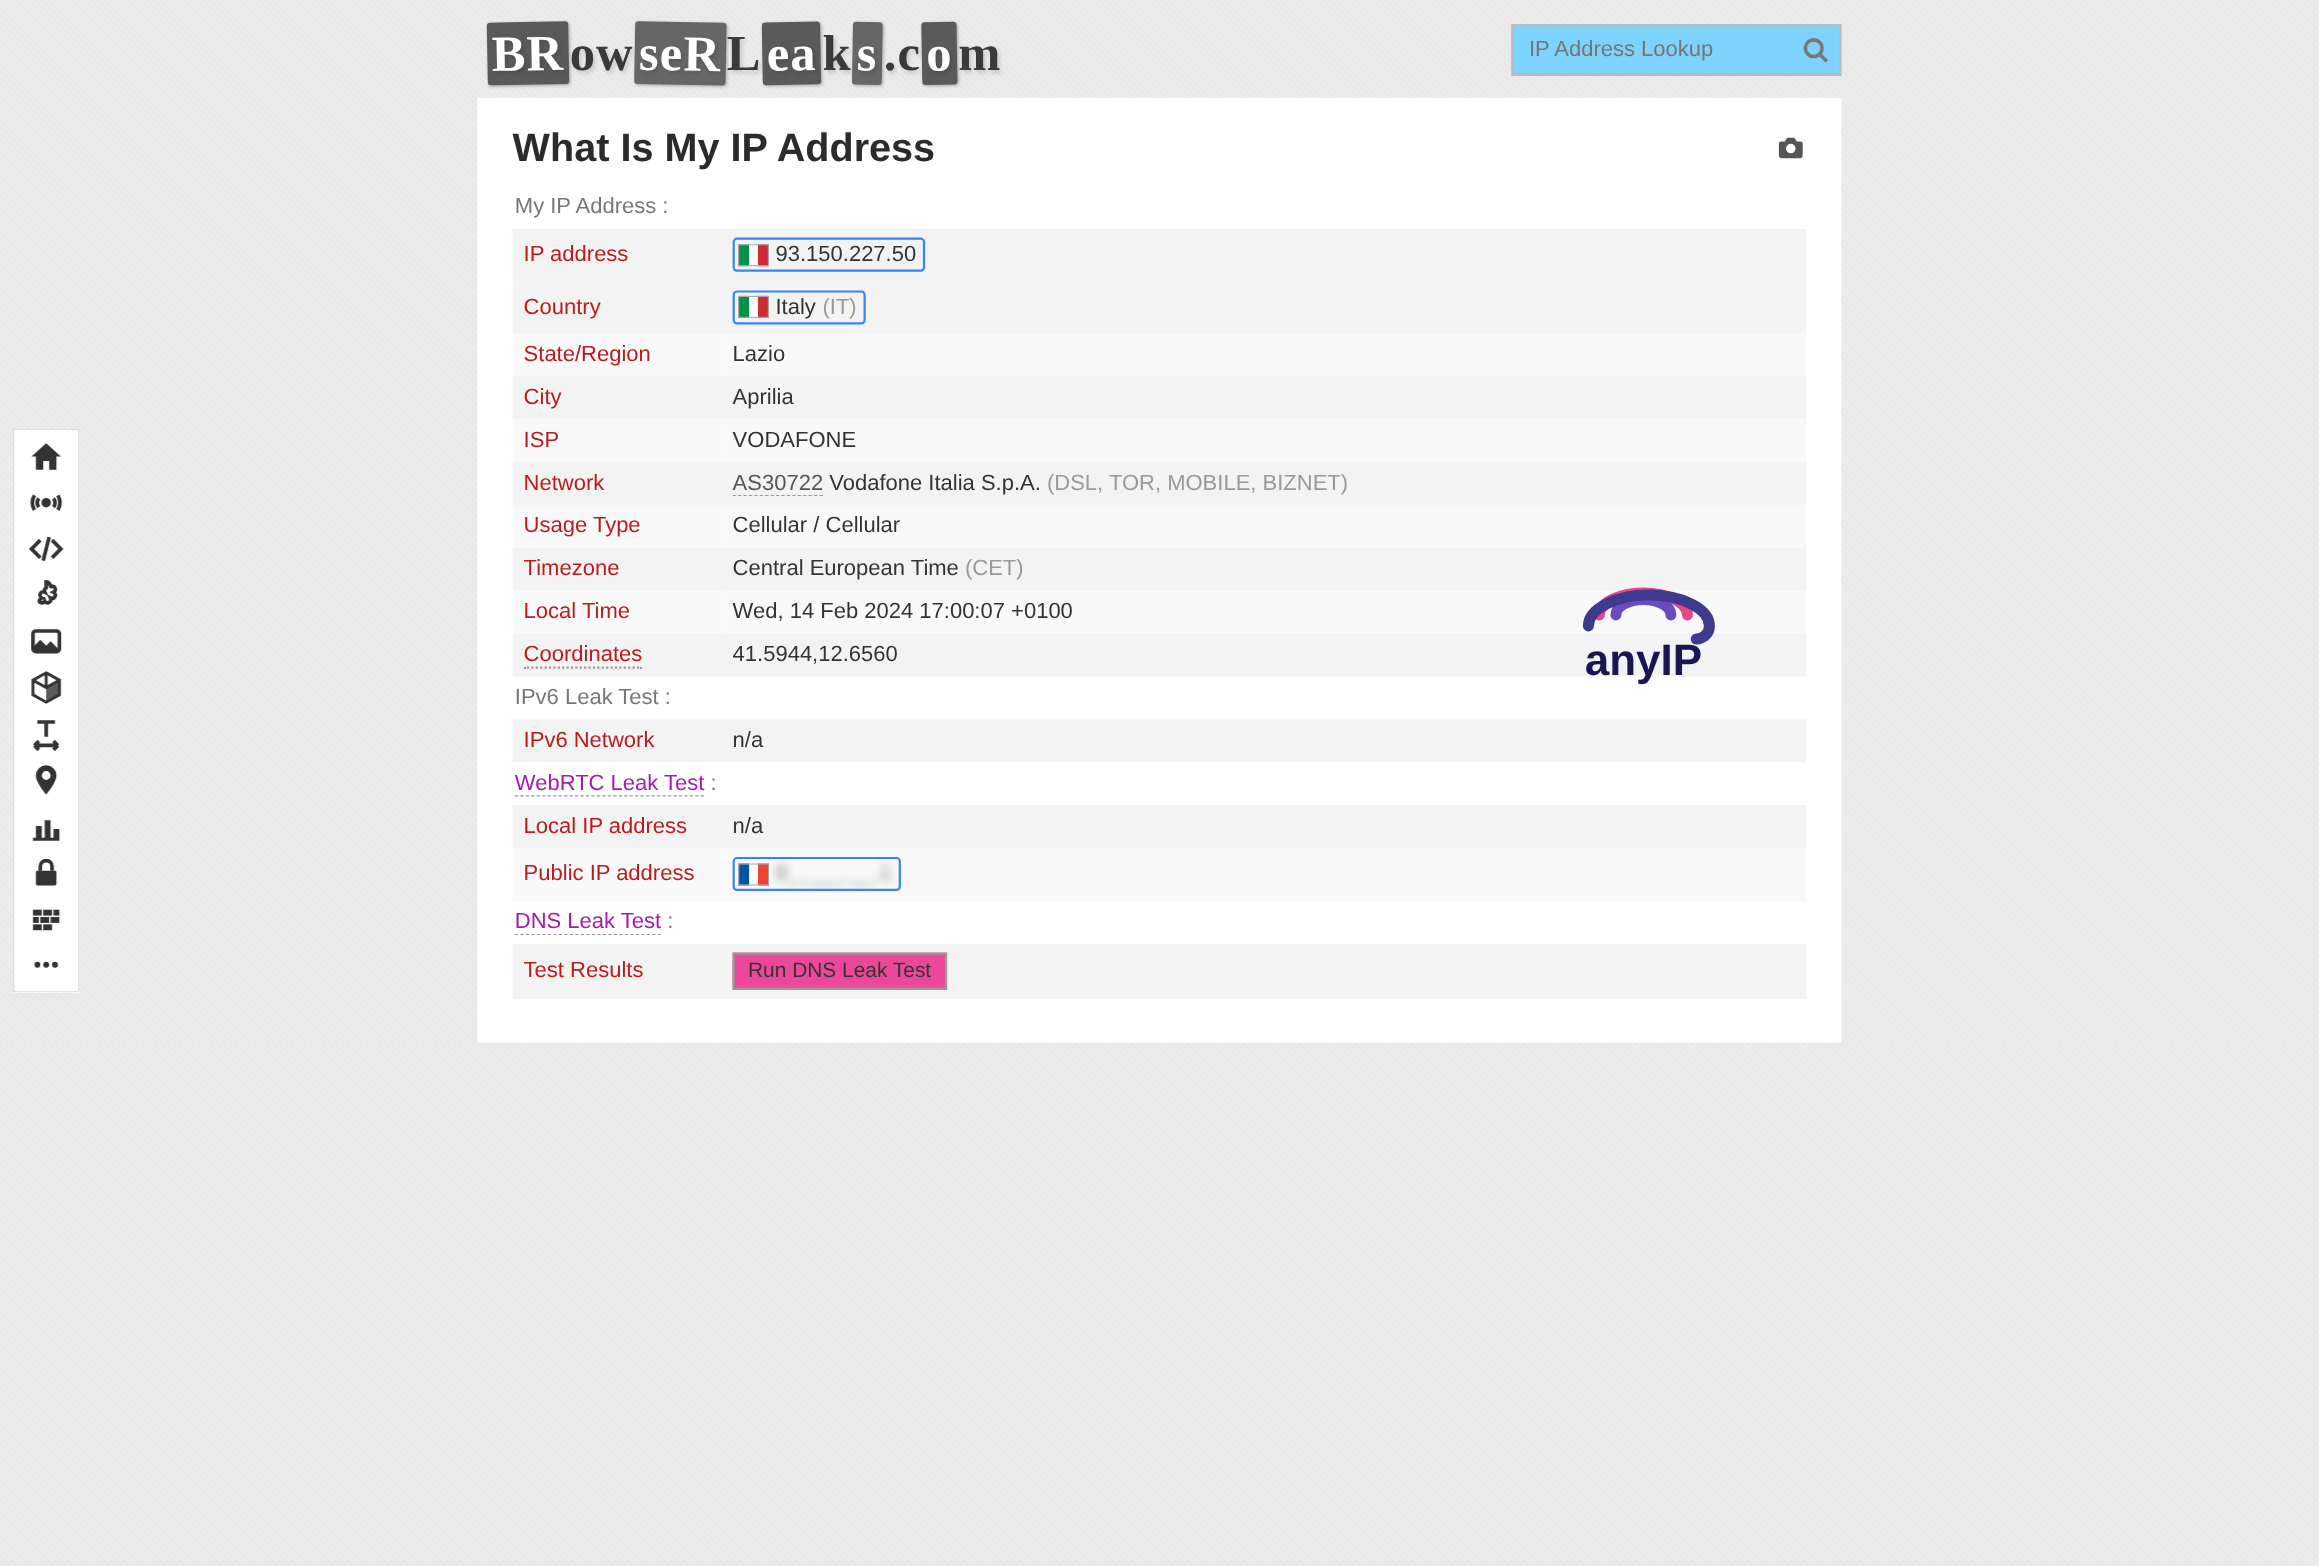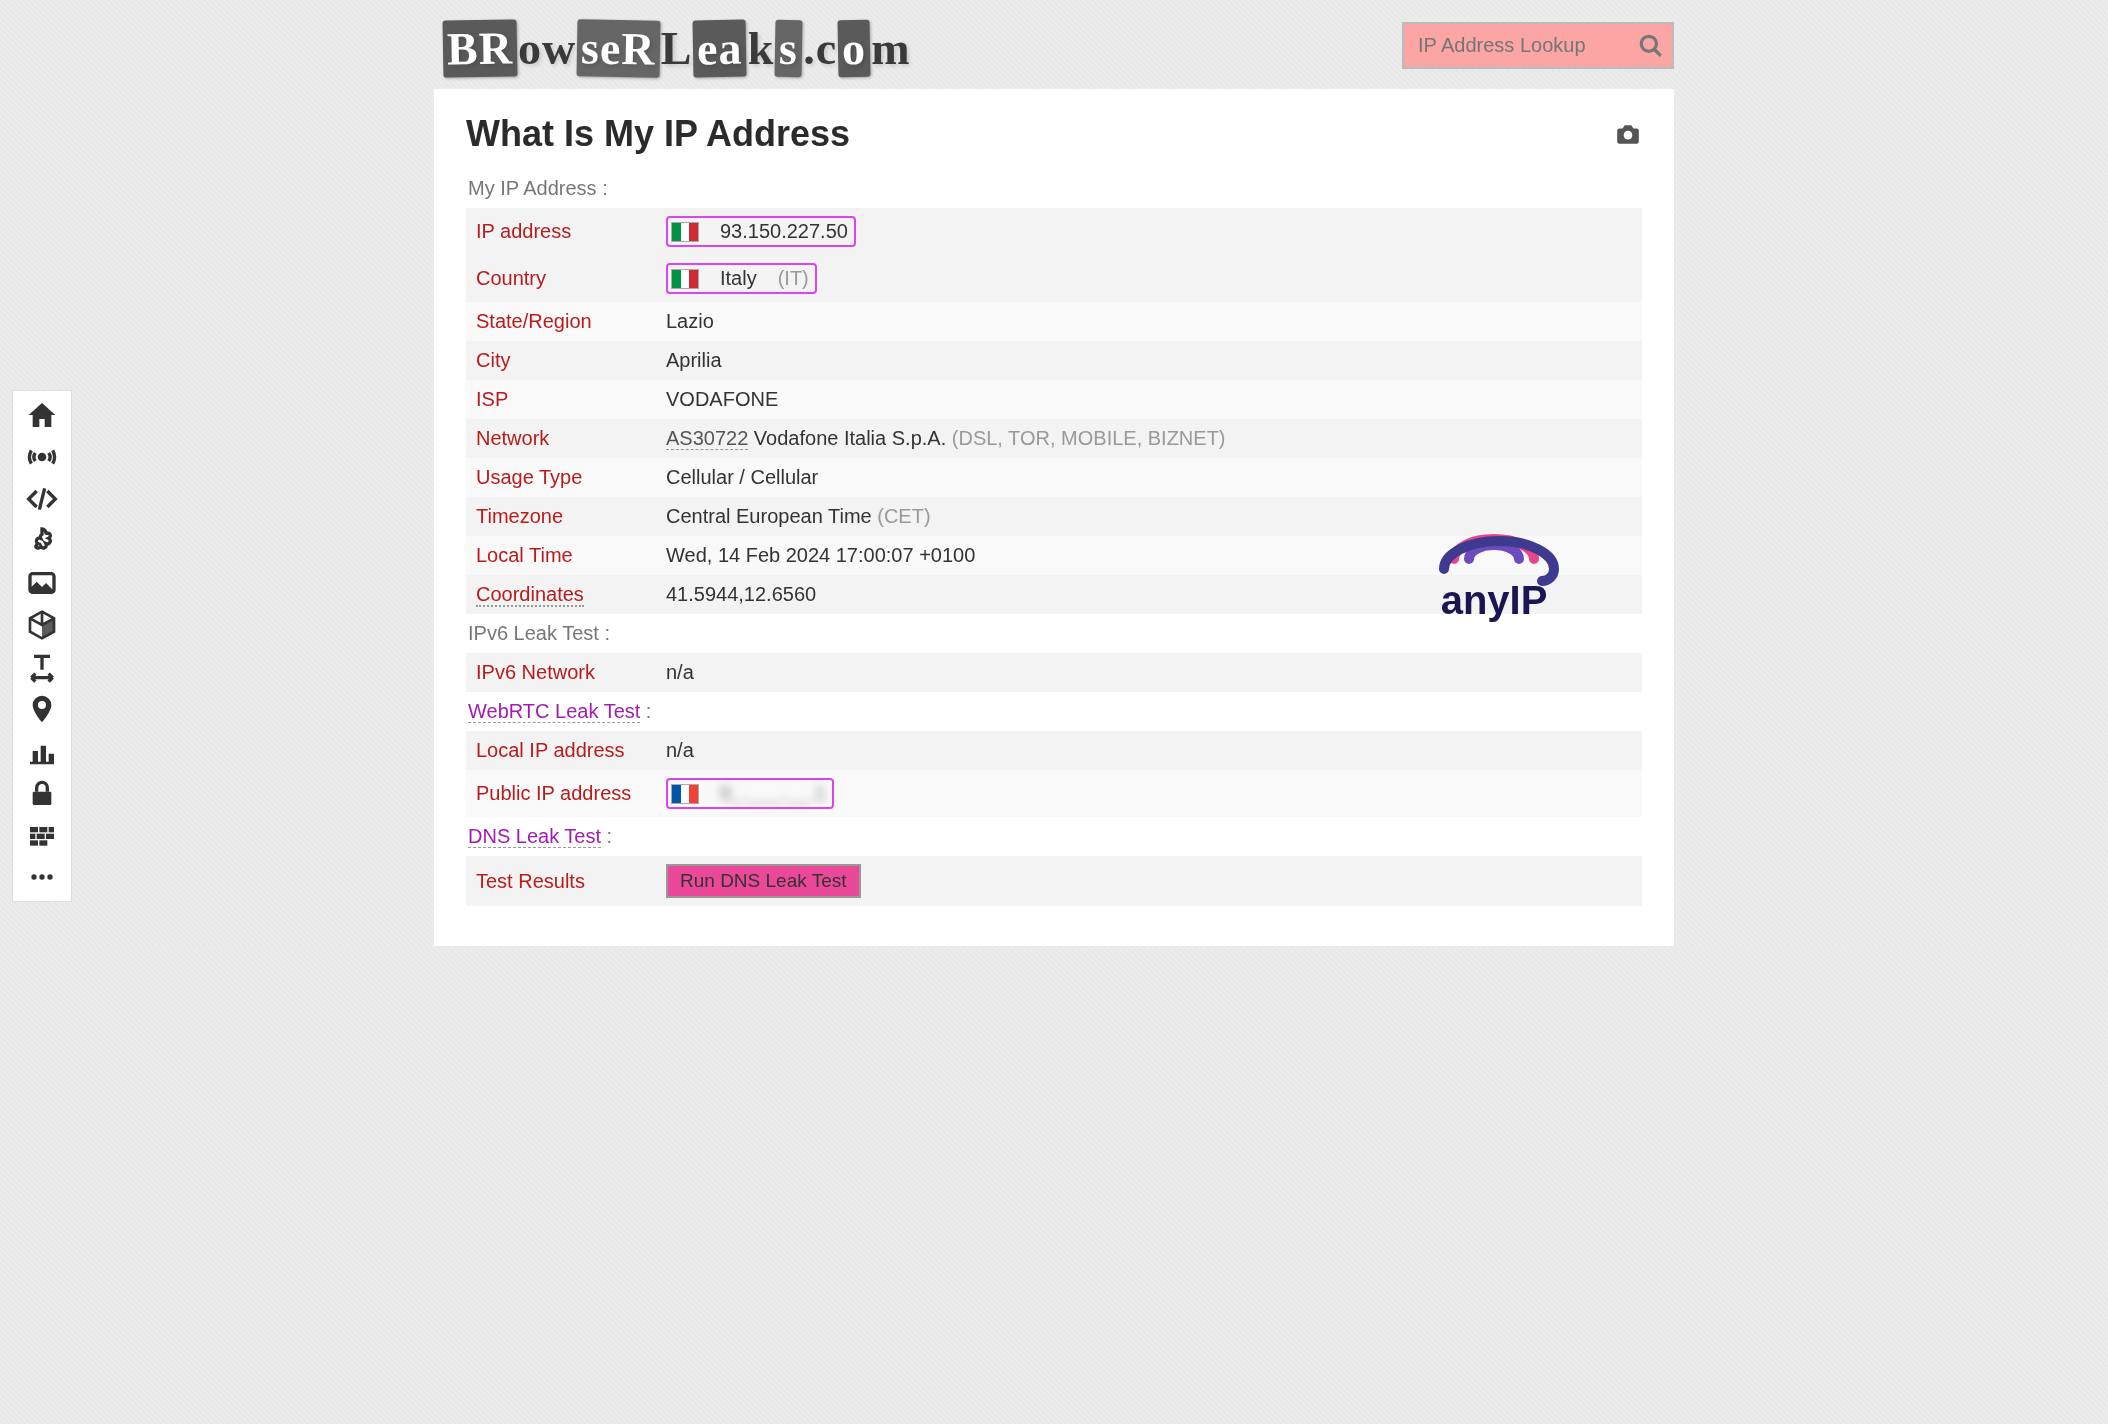--- a/index.html
+++ b/index.html
@@ -28,25 +28,25 @@
   text-shadow: 2px 2px 4px rgba(0,0,0,0.15);
   padding-left: 8px;
 }
 .logo .chunk { display:inline-block; background:#5a5a5a; color:#fff; padding:2px 4px; margin:0 1px; transform:rotate(-1deg); border-radius:3px; box-shadow: 1px 1px 3px rgba(0,0,0,0.3); }
 .logo .chunk2 { transform:rotate(1deg); background:#666; }
 .search-wrap {
   position: relative;
   margin-bottom: 8px;
 }
 .search-input {
-  width: 272px;
+  width: 300px;
   padding: 10px 28px 10px 14px;
   font-size: 20px;
   border: 2px solid #bbb;
-  background: #fca5a5;
+  background: #7dd3fc;
   color: #666;
 }
 .search-icon {
   position: absolute;
   right: 10px;
   top: 50%;
   transform: translateY(-50%);
   width: 26px; height: 26px;
   color: #777;
 }
@@ -88,24 +88,24 @@
 .data-table td {
   padding: 8px 10px;
   font-size: 20px;
   color: #333;
   vertical-align: middle;
 }
 .data-table td:first-child { width: 190px; color: #b91c1c; }
 .highlight-box {
   display: inline-flex;
   align-items: center;
-  border: 2px solid #d946ef;
+  border: 2px solid #3b82f6;
   border-radius: 4px;
   padding: 2px 6px 2px 3px;
-  gap: 21px;
+  gap: 6px;
 }
 .flag {
   width: 28px; height: 20px;
   border: 1px solid #aaa;
   display: inline-block;
   flex-shrink: 0;
 }
 .flag-it {
   background: linear-gradient(to right, #009246 0 33%, #fff 33% 66%, #ce2b37 66% 100%);
 }

